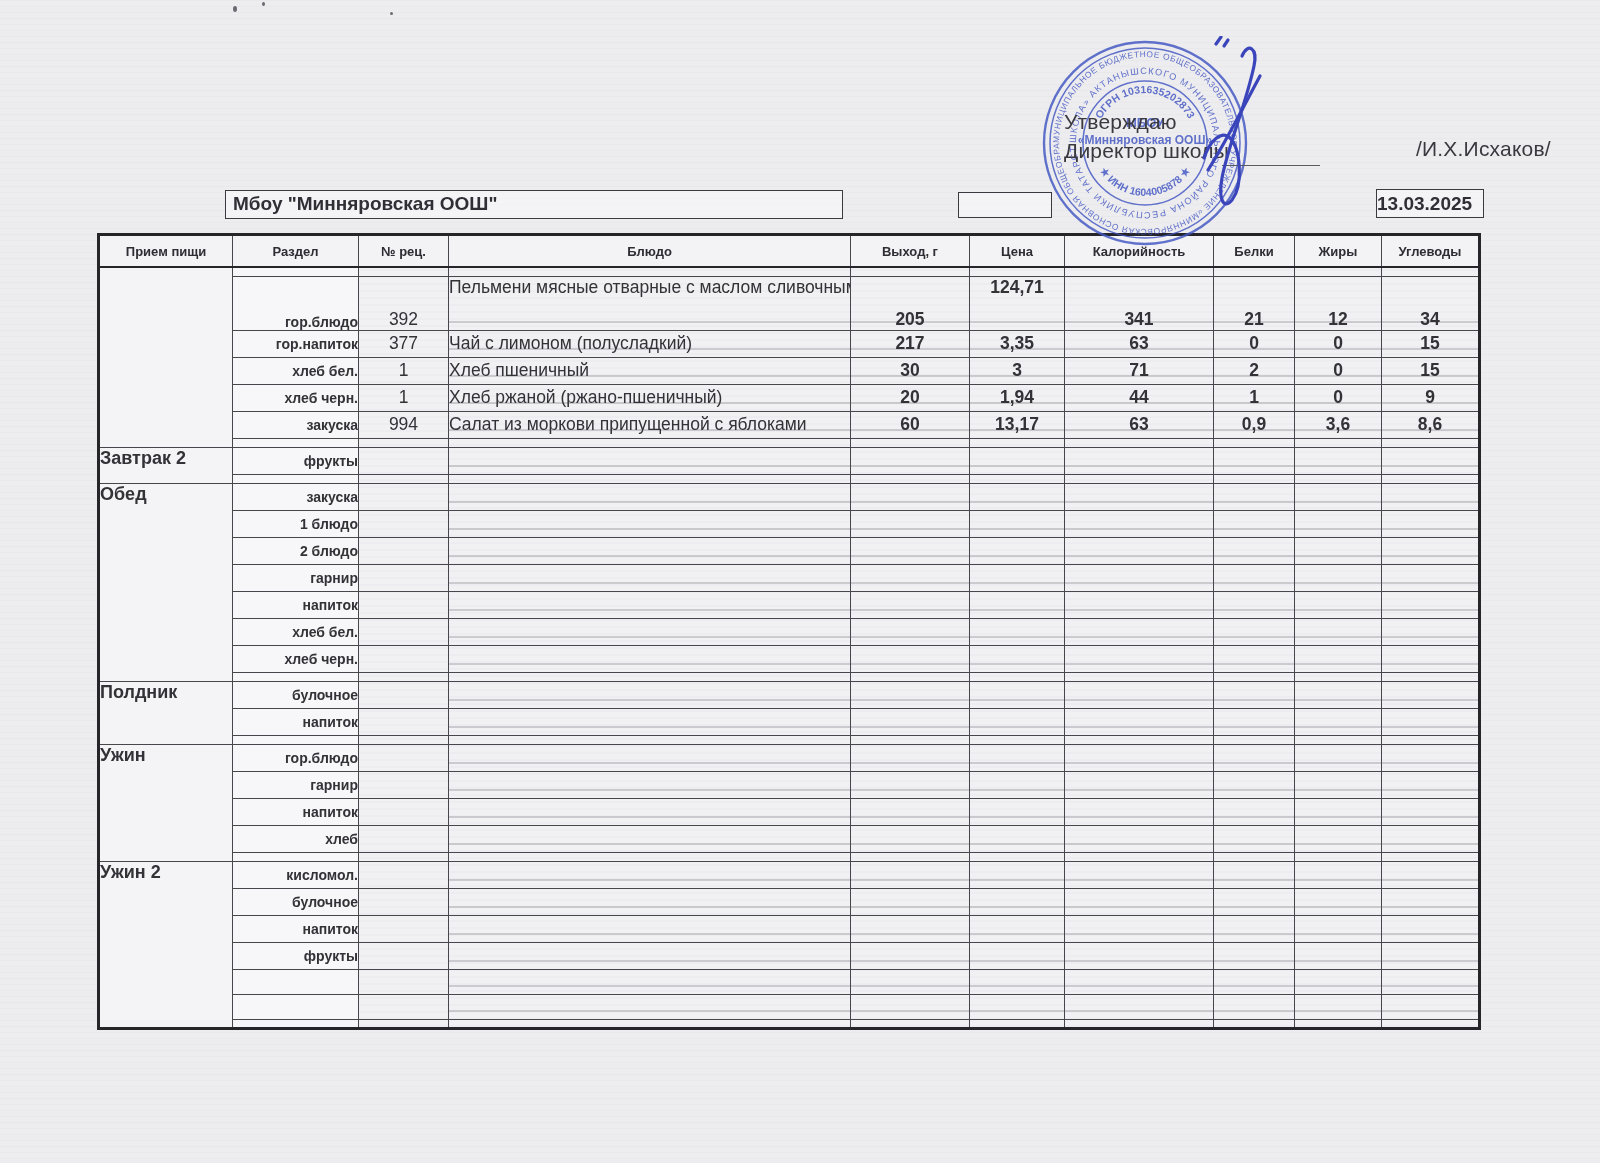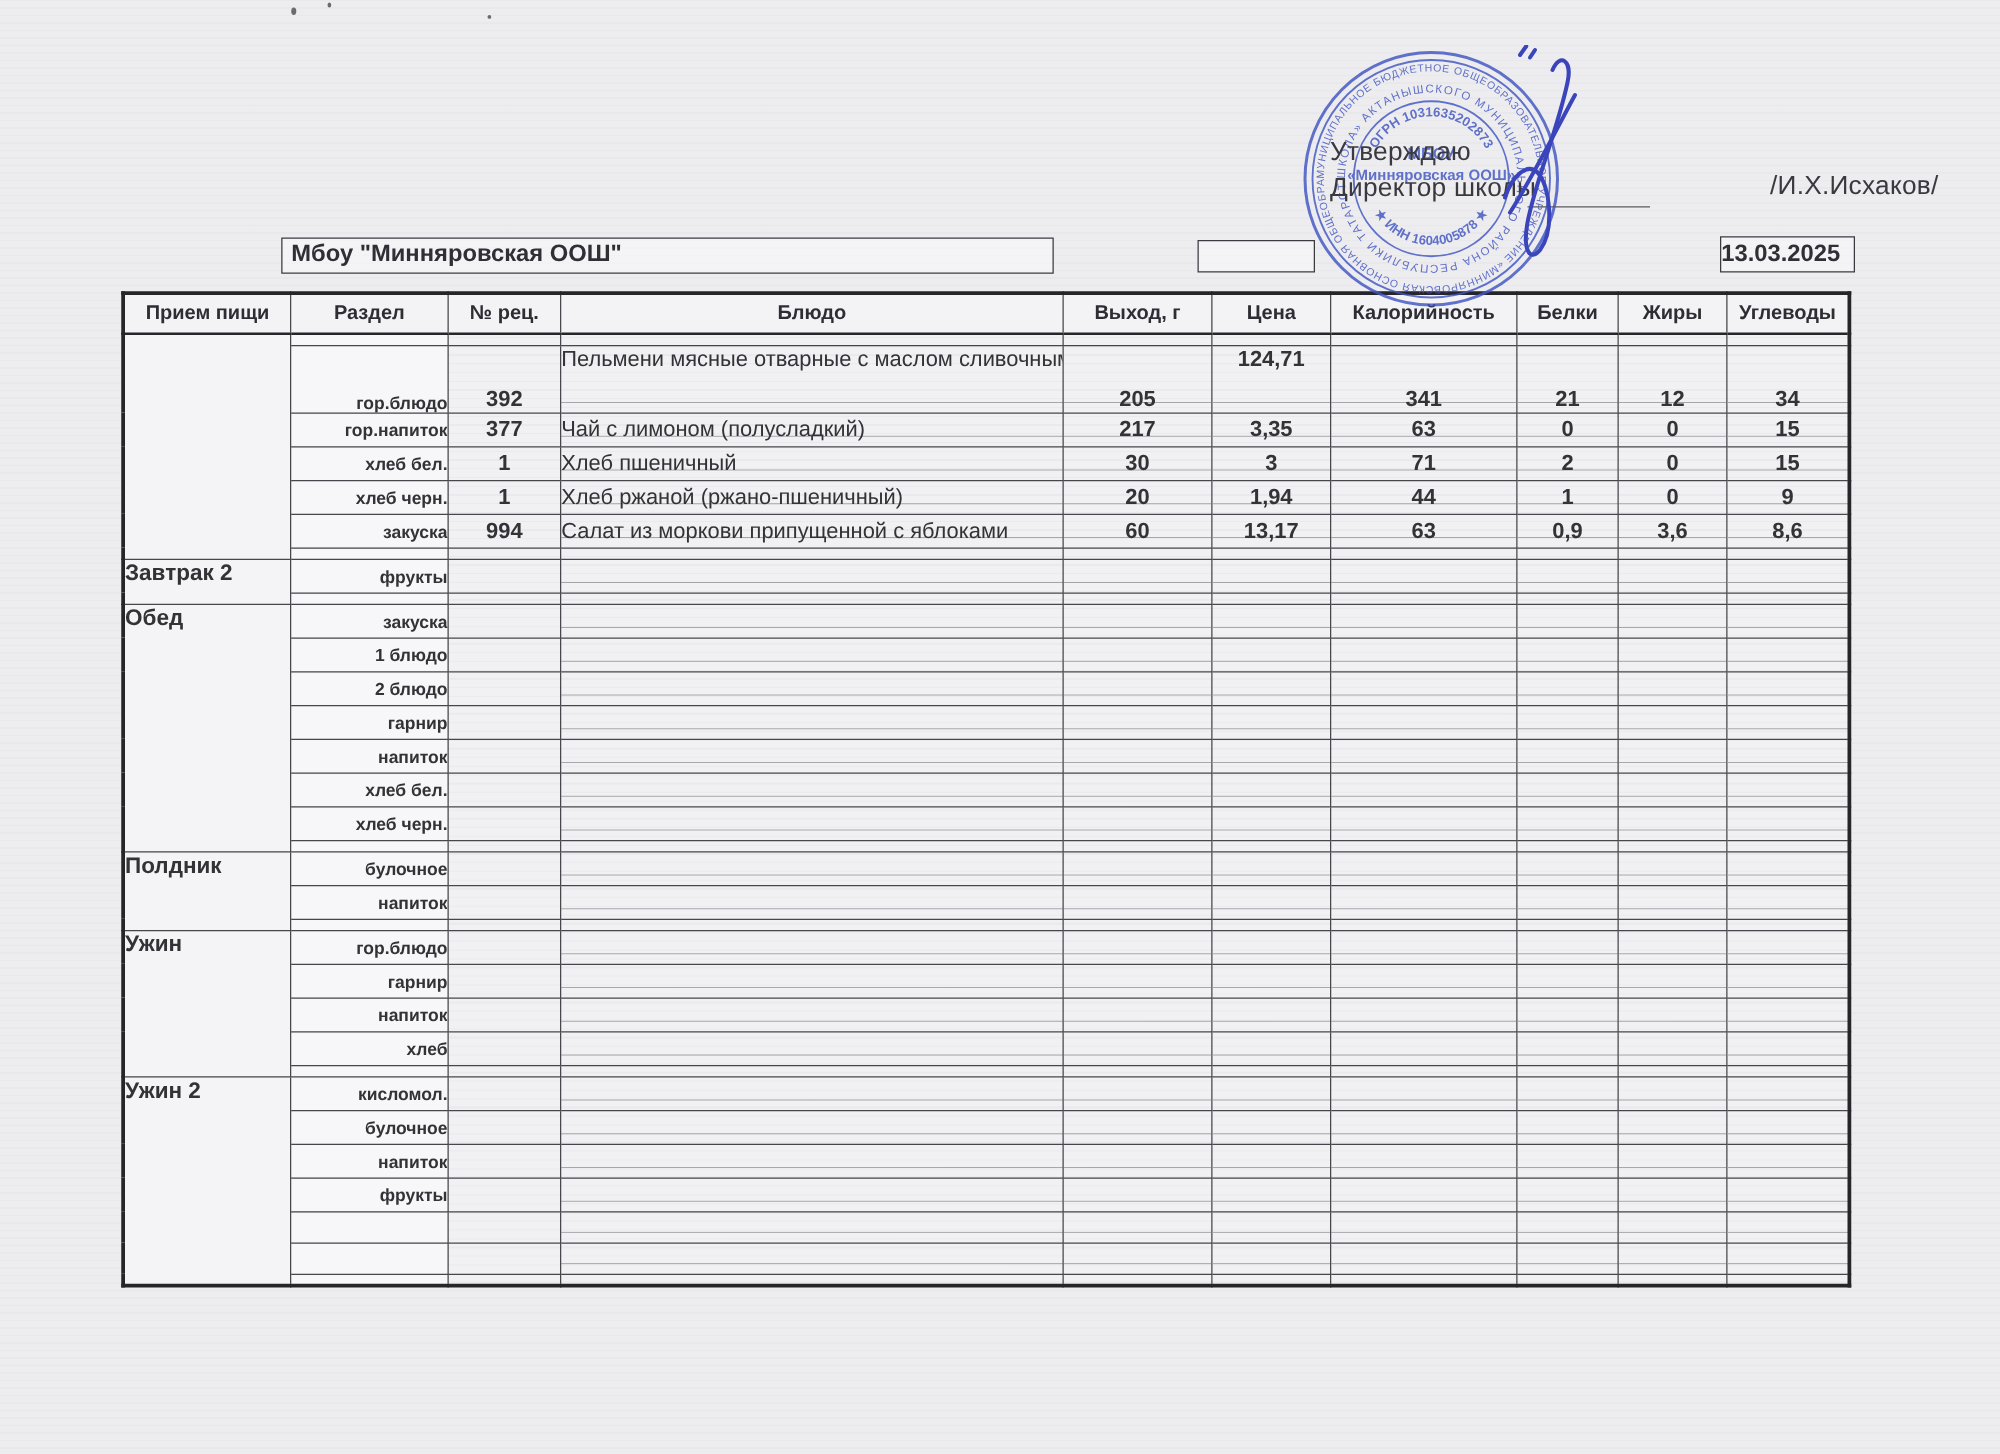--- a/index.html
+++ b/index.html
@@ -48,29 +48,29 @@
     border:3px solid #26252a;
     background:
       repeating-linear-gradient(to bottom, rgba(120,118,132,.06) 0 1px, transparent 1px 7px),
       #f1f0f3;
   }
   #menu-table th, #menu-table td{
     border:1.4px solid #47464c;
     padding:0;overflow:hidden;white-space:nowrap;
   }
   #menu-table th{
-    height:30px;font-size:16px;font-weight:700;color:#2d2d33;
+    height:30px;font-size:13px;font-weight:700;color:#2d2d33;
     border-bottom:2.6px solid #26252a;background:#f3f2f5;margin-top:32px;
   }
   tr.item{height:27px;}
   tr.thin{height:9px;}
   tr.tall{height:54px;}
   td.c-meal{vertical-align:top;font-size:18px;font-weight:700;padding:2px 0 0 6px;background:#f4f3f6;}
   td.c-razdel{font-size:14px;font-weight:700;padding-left:7px;background:#f7f6f9;text-align:right;}
-  td.c-num{font-size:17.5px;font-weight:700;text-align:center;}
+  td.c-num{font-size:17.5px;font-weight:400;text-align:center;}
   td.c-dish{font-size:17.5px;font-weight:500;padding-left:7px;white-space:normal;line-height:1.25;}
   td.c-vyhod,td.c-cena,td.c-kcal,td.c-belki,td.c-zhiry,td.c-ugl{
     font-size:17.5px;font-weight:600;text-align:center;
   }
   tr.item td.sub{
     background-image:linear-gradient(to bottom,
       transparent calc(100% - 8px),
       rgba(75,74,85,.45) calc(100% - 8px),
       rgba(75,74,85,.45) calc(100% - 7px),
       transparent calc(100% - 7px));

